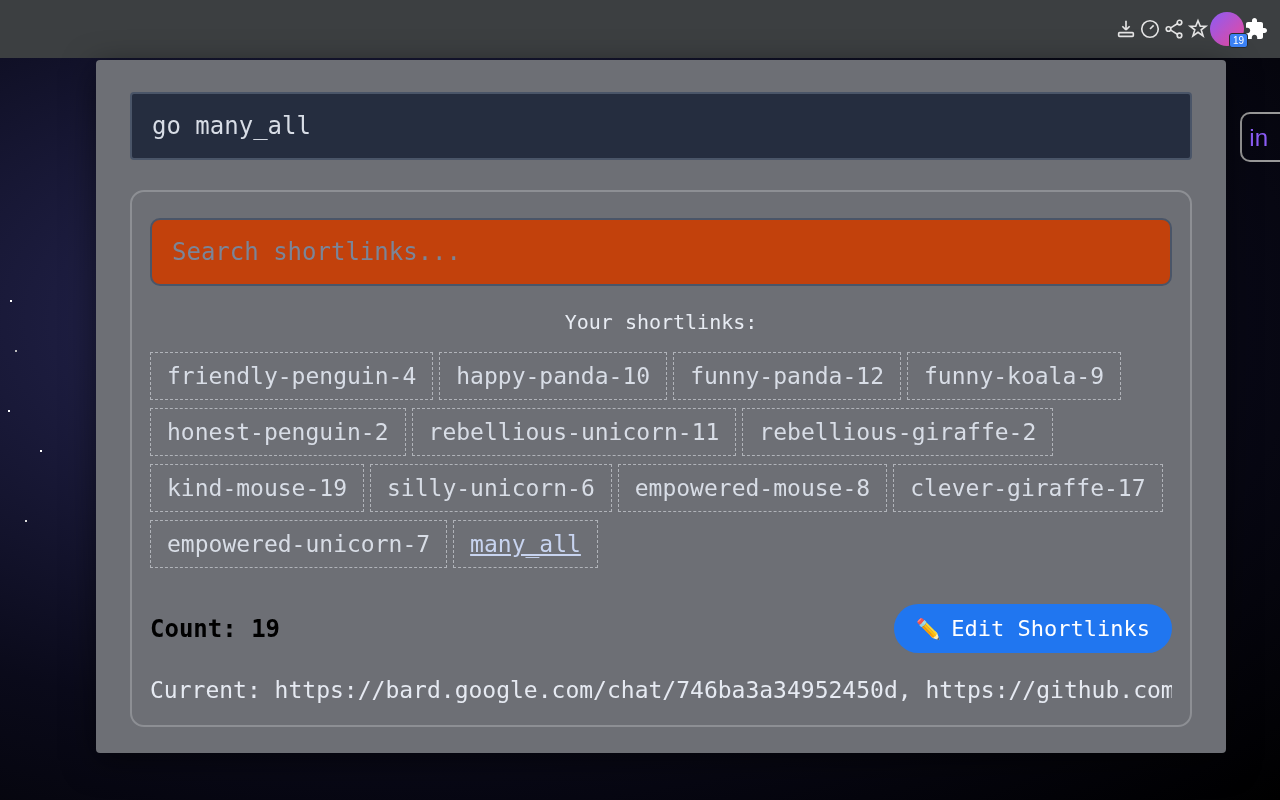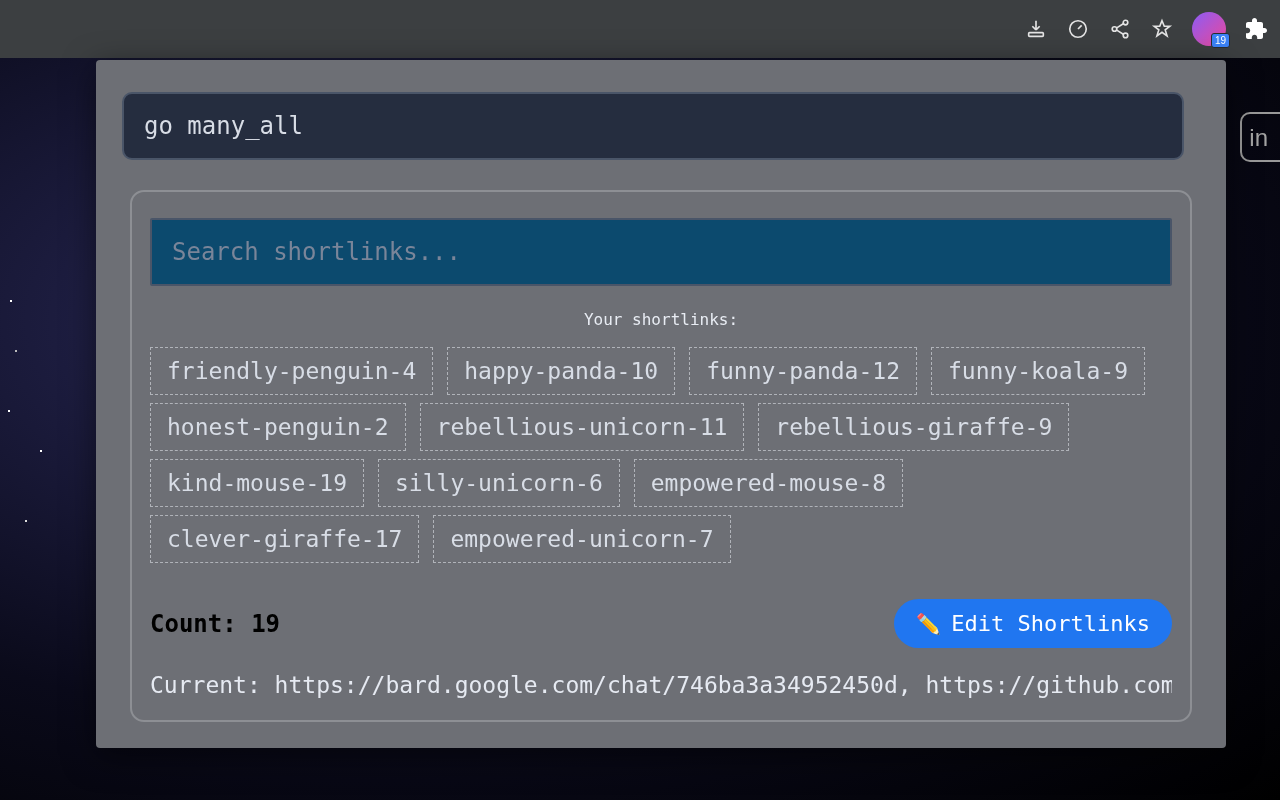--- a/index.html
+++ b/index.html
@@ -27,21 +27,20 @@
   
   .browser-toolbar {
     position: absolute;
     top: 0; left: 0; right: 0;
     height: 58px;
     background: #3c3f41;
     display: flex;
     justify-content: flex-end;
     align-items: center;
     padding-right: 12px;
-    gap: 18px;
     z-index: 5;
   }
   .toolbar-icon {
     width: 24px; height: 24px;
     display: flex; align-items: center; justify-content: center;
     color: #e4e4e4;
     cursor: pointer;
   }
   .toolbar-icon svg { width: 22px; height: 22px; stroke: currentColor; fill: none; stroke-width: 1.8; }
   
@@ -66,21 +65,21 @@
   .puzzle-icon {
     color: #fff;
   }
   .puzzle-icon svg { fill: currentColor; stroke: none; width: 24px; height: 24px; }
   
   
   .behind-text {
     position: absolute;
     top: 124px;
     right: 12px;
-    color: #a3a3a3;
+    color: #8b5cf6;
     font-size: 24px;
     font-family: sans-serif;
     z-index: 2;
   }
   .behind-box {
     position: absolute;
     top: 112px;
     right: -10px;
     width: 50px; height: 50px;
     border: 2px solid #999;
@@ -95,64 +94,64 @@
     left: 96px;
     width: 1130px;
     background: #6d6f75;
     border-radius: 4px;
     padding: 32px 0 16px 0;
     z-index: 10;
     box-shadow: 0 8px 32px rgba(0,0,0,0.5);
   }
   
   .go-input {
-    margin: 0 26px;
+    margin: 0 34px;
     background: #252d3f;
     border: 2px solid #4a5568;
-    border-radius: 10px;
+    border-radius: 4px;
     padding: 18px 20px;
     color: #d8dde6;
     font-family: inherit;
     font-size: 24px;
     outline: none;
     display: block;
     width: calc(100% - 68px);
   }
   
   .panel {
     margin: 30px 34px 10px 34px;
     border: 2px solid #8d8f94;
     border-radius: 14px;
     padding: 26px 18px 22px 18px;
   }
   
   .search-input {
     width: 100%;
-    background: #0c4a6e;
+    background: #c2410c;
     border: 2px solid #4a5568;
-    border-radius: 2px;
+    border-radius: 10px;
     padding: 18px 20px;
     color: #d8dde6;
     font-family: inherit;
     font-size: 24px;
     outline: none;
   }
   .search-input::placeholder { color: #7a8599; }
   
   .section-title {
     text-align: center;
     color: #e8ecf3;
-    font-size: 16px;
+    font-size: 20px;
     margin: 24px 0 18px 0;
   }
   
   .chips {
     display: flex;
     flex-wrap: wrap;
-    gap: 8px 14px;
+    gap: 8px 6px;
   }
   .chip {
     border: 1px dashed #b0b3b9;
     color: #d8dde6;
     font-size: 23px;
     padding: 10px 16px;
     cursor: pointer;
     background: transparent;
     font-family: inherit;
   }
@@ -249,26 +248,27 @@
     
     <div class="section-title">Your shortlinks:</div>
     
     <div class="chips" id="chips-container">
         <button class="chip">friendly-penguin-4</button>
         <button class="chip">happy-panda-10</button>
         <button class="chip">funny-panda-12</button>
         <button class="chip">funny-koala-9</button>
         <button class="chip">honest-penguin-2</button>
         <button class="chip">rebellious-unicorn-11</button>
-        <button class="chip">rebellious-giraffe-9</button>
+        <button class="chip">rebellious-giraffe-2</button>
         <button class="chip">kind-mouse-19</button>
         <button class="chip">silly-unicorn-6</button>
         <button class="chip">empowered-mouse-8</button>
         <button class="chip">clever-giraffe-17</button>
         <button class="chip">empowered-unicorn-7</button>
+        <button class="chip highlight">many_all</button>
       </div>
     
     <div class="footer-row">
       <div class="count-text">Count: 19</div>
       <button class="edit-btn">
         <span class="pencil">✏️</span>
         <span>Edit Shortlinks</span>
       </button>
     </div>
     

